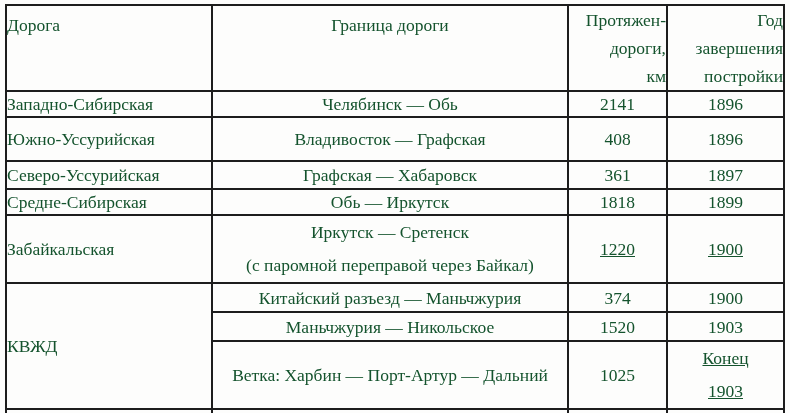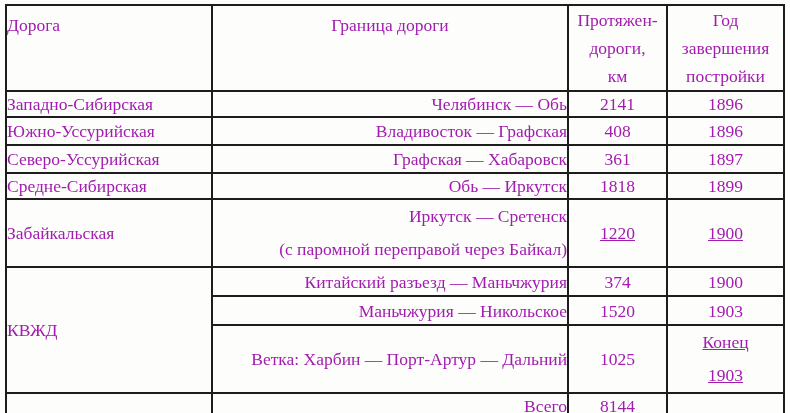--- a/index.html
+++ b/index.html
@@ -6,21 +6,21 @@
     margin: 0;
     padding: 0;
     background: #fdfdfc;
   }
   .page {
     position: relative;
     width: 790px;
     height: 413px;
     background: #fdfdfc;
     font-family: "Liberation Serif", serif;
-    color: #a21caf;
+    color: #14532d;
     overflow: hidden;
   }
   table.rail {
     position: absolute;
     left: 5px;
     top: 4px;
     width: 778px;
     border-collapse: collapse;
     table-layout: fixed;
   }
@@ -29,29 +29,29 @@
     font-size: 17.5px;
     line-height: 24px;
     padding: 0;
     vertical-align: middle;
     background: #fdfdfc;
     overflow: hidden;
     white-space: nowrap;
   }
   
   td.c1 { padding-left: 19px; text-align: left; }
-  td.c2 { padding-left: 15px; text-align: right; margin-top: 20px; }
+  td.c2 { padding-left: 15px; text-align: center; margin-top: 20px; }
   td.c3, td.c4 { text-align: center; }
   td.c2h { padding-left: 0; text-align: center; margin-top: 27px; }
 
   
   tr.hdr td { vertical-align: top; }
   tr.hdr td .hline1 { padding-top: 7px; }
   td.hdr3 div { line-height: 28px; }
-  td.hdr3 { padding-top: 2px; }
+  td.hdr3 { padding-top: 2px; text-align: right; }
 
   
   td.vtop { vertical-align: top; padding-top: 4px; }
   td.vbottom { vertical-align: bottom; padding-bottom: 6px; text-decoration: underline; }
   td.twoline div { line-height: 33px; }
   td.yr2 div { line-height: 33px; text-decoration: underline; }
   td.yr2 { vertical-align: top; padding-top: 2px; }
 </style>
 </head>
 <body>
@@ -85,21 +85,21 @@
       </td>
     </tr>
 
     <tr style="height:24px">
       <td class="c1">Западно-Сибирская</td>
       <td class="c2">Челябинск — Обь</td>
       <td class="c3">2141</td>
       <td class="c4">1896</td>
     </tr>
 
-    <tr style="height:28px">
+    <tr style="height:44px">
       <td class="c1">Южно-Уссурийская</td>
       <td class="c2">Владивосток — Графская</td>
       <td class="c3">408</td>
       <td class="c4">1896</td>
     </tr>
 
     <tr style="height:28px">
       <td class="c1">Северо-Уссурийская</td>
       <td class="c2">Графская — Хабаровск</td>
       <td class="c3">361</td>

